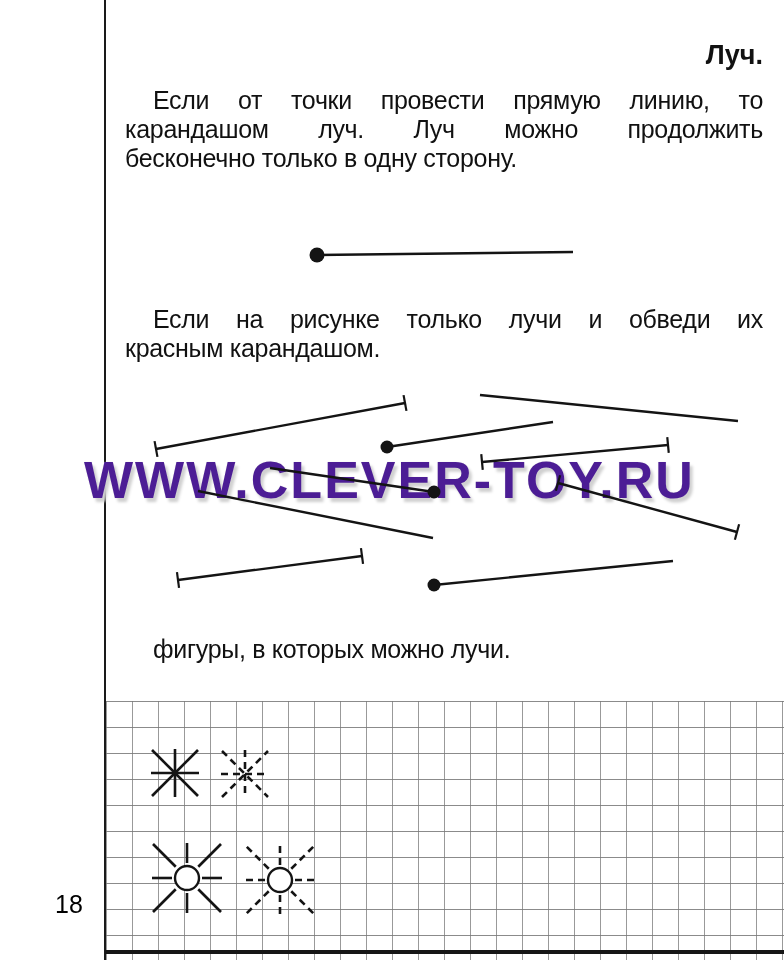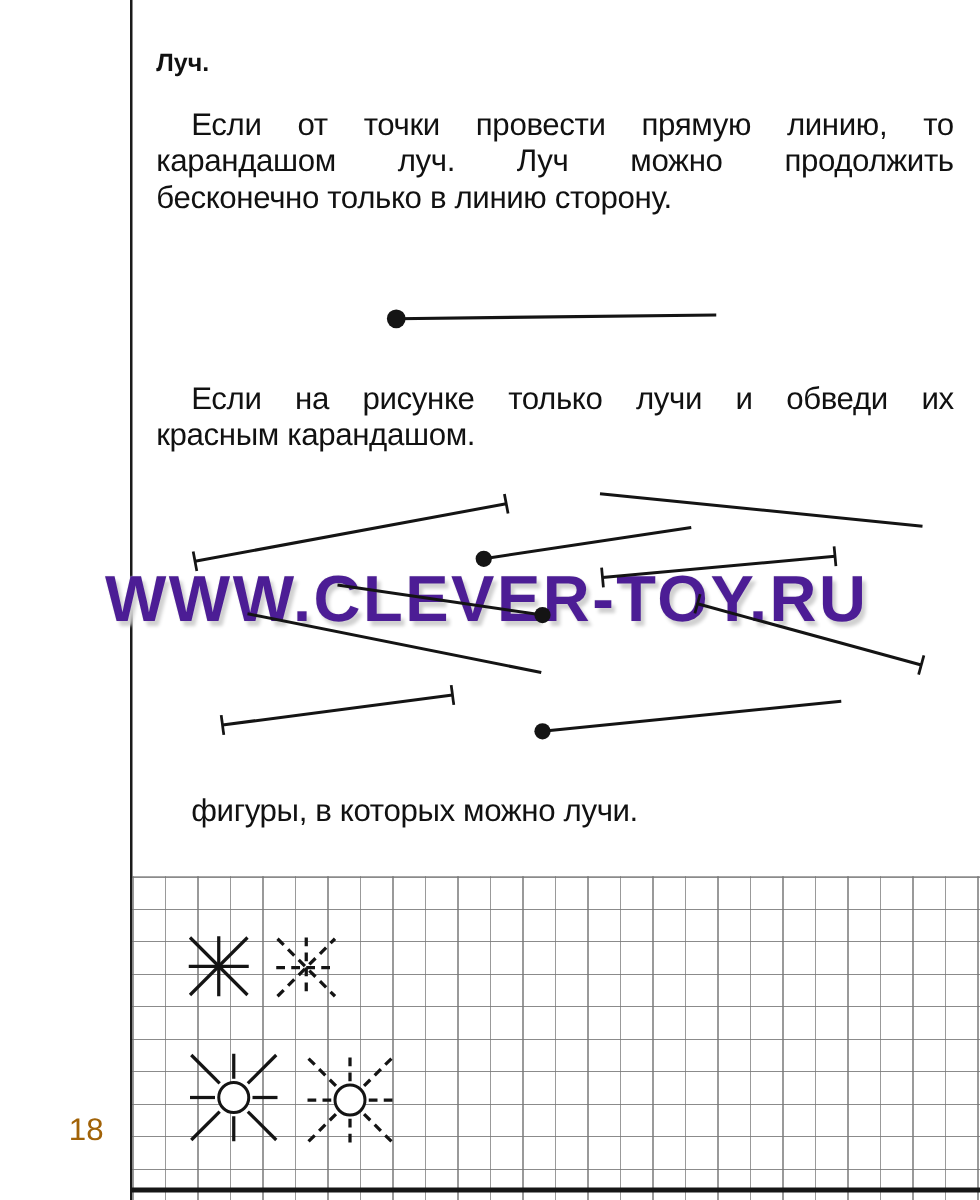--- a/index.html
+++ b/index.html
@@ -17,35 +17,35 @@
   .bottom-line{ position:absolute; left:105px; top:950px; width:679px; height:4px; background:#161616; }
   .watermark{
     position:absolute; left:84px; top:450px; width:660px; z-index:1;
     font-size:52px; font-weight:700; letter-spacing:2px; white-space:nowrap;
     color:#4c1d95; text-shadow:0 0 1px #d6d6d6, 3px 4px 3px #d0d0d0;
     user-select:none;
   }
   .fig-svg{ position:absolute; left:0; top:0; z-index:2; pointer-events:none; }
   .page-title{
     position:absolute; left:125px; top:40px; width:638px; margin:0; z-index:3;
-    font-size:20px; font-weight:700; text-align:left; letter-spacing:0;
+    font-size:27px; font-weight:700; text-align:right; letter-spacing:0;
   }
   .para{
     position:absolute; left:125px; width:638px; z-index:3;
     font-size:25px; font-weight:400; line-height:29px; letter-spacing:-0.3px;
   }
   .para-intro{ top:86px; }
   .para-find{ top:305px; }
   .para-draw{ top:635px; }
   .jline{ text-align:justify; text-align-last:justify; }
   .jline.jlast{ text-align-last:left; }
   .para .jline:first-child{ text-indent:28px; }
   .page-number{
     position:absolute; left:55px; top:890px; z-index:3;
-    font-size:25px; font-weight:400; color:#a16207;
+    font-size:25px; font-weight:400; color:#000000;
   }
 </style>
 </head>
 <body>
 
 <div class="page">
   <div class="grid-paper"></div>
   <div class="watermark">WWW.CLEVER-TOY.RU</div>
   <div class="margin-line"></div>
   <div class="bottom-line"></div>
@@ -99,21 +99,21 @@
       <line x1="268.75" y1="891.25" x2="246" y2="914" stroke="#141414" stroke-width="2.6" stroke-linecap="butt" stroke-dasharray="7 5"></line>
       <line x1="268.75" y1="868.75" x2="246" y2="846" stroke="#141414" stroke-width="2.6" stroke-linecap="butt" stroke-dasharray="7 5"></line>
       <circle cx="280" cy="880" r="12" fill="#ffffff" stroke="#141414" stroke-width="2.4"></circle>
     </svg>
 
   <h1 class="page-title">Луч.</h1>
 
   <div class="para para-intro">
       <div class="jline">Если от точки провести прямую линию, то</div>
       <div class="jline">карандашом луч. Луч можно продолжить</div>
-      <div class="jline jlast">бесконечно только в линию сторону.</div>
+      <div class="jline jlast">бесконечно только в одну сторону.</div>
     </div>
   <div class="para para-find">
       <div class="jline">Если на рисунке только лучи и обведи их</div>
       <div class="jline jlast">красным карандашом.</div>
     </div>
   <div class="para para-draw">
       <div class="jline jlast">фигуры, в которых можно лучи.</div>
     </div>
 
   <div class="page-number">18</div>

